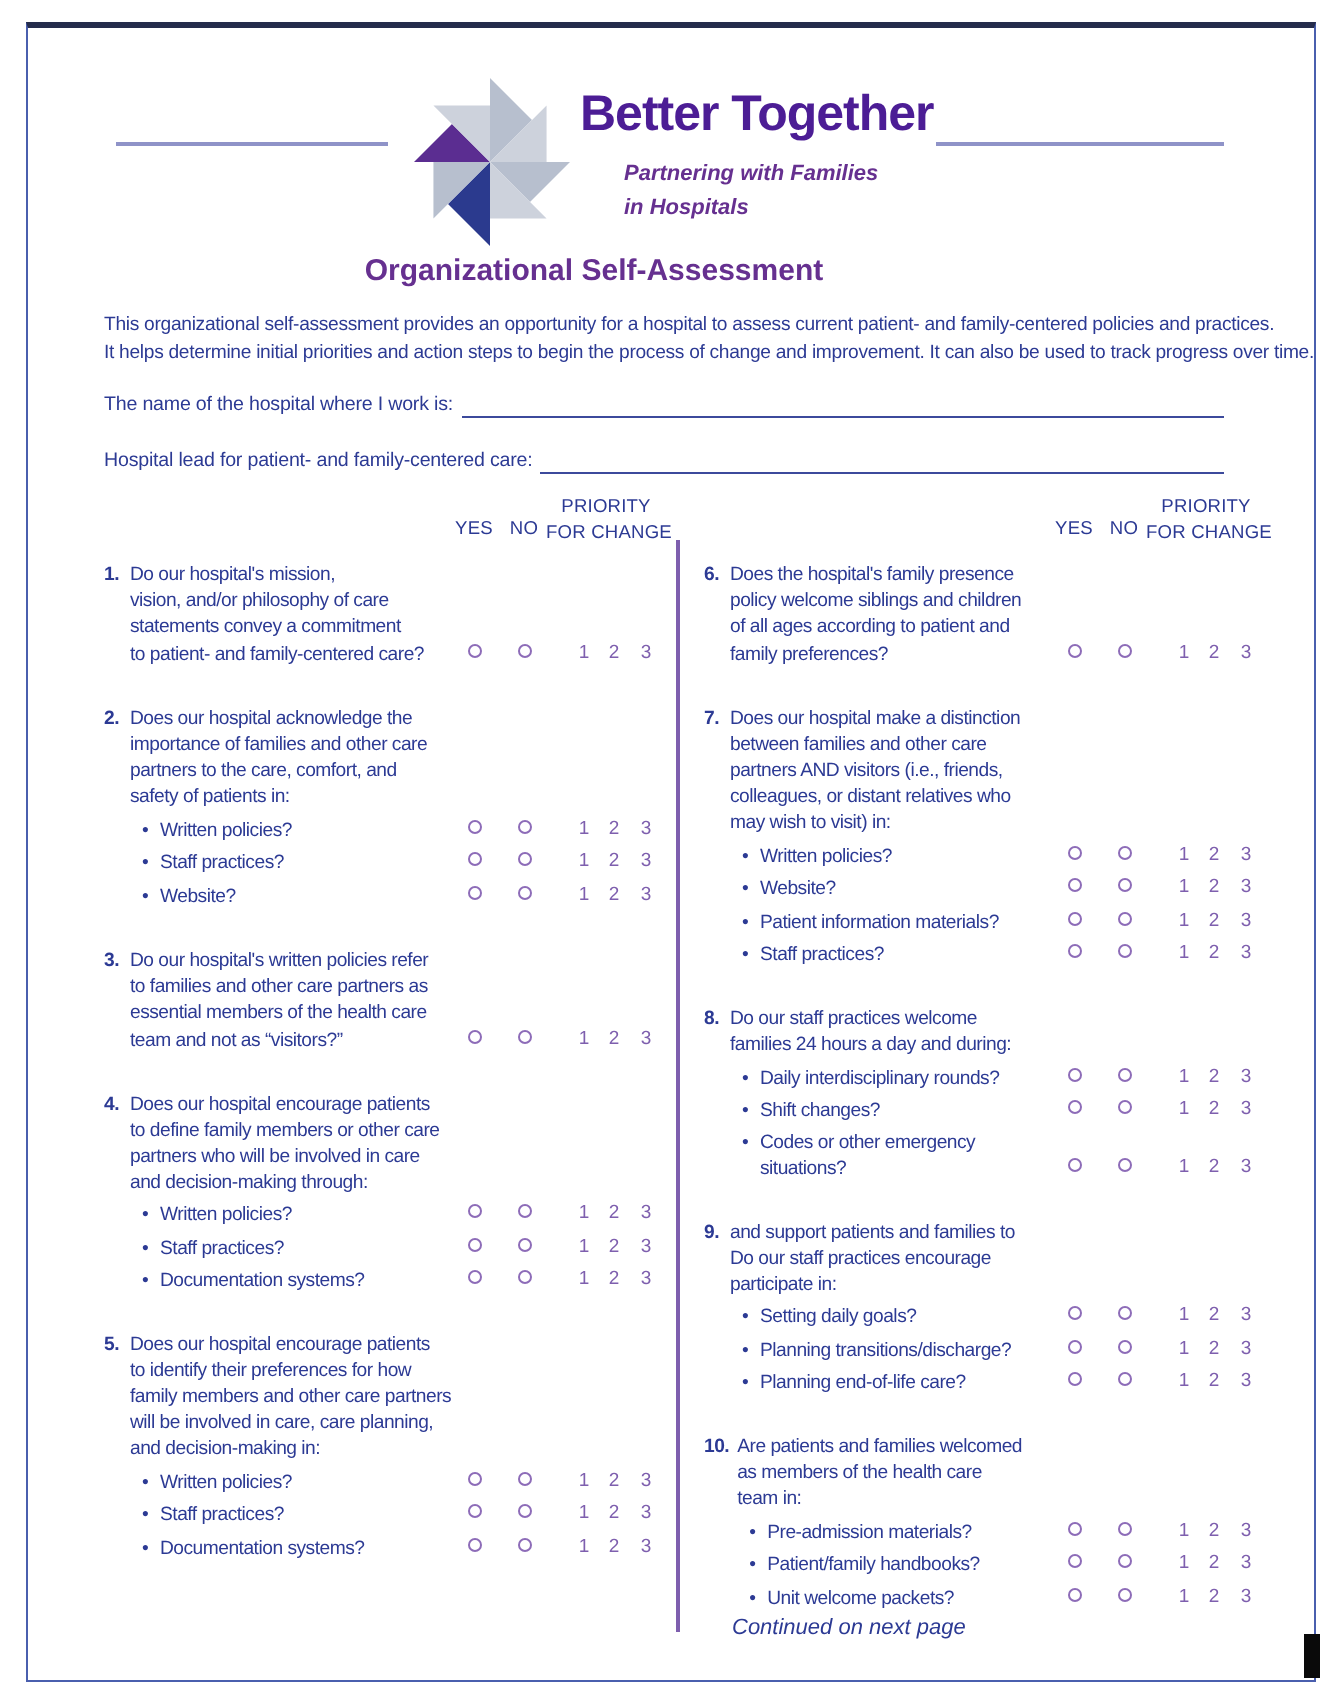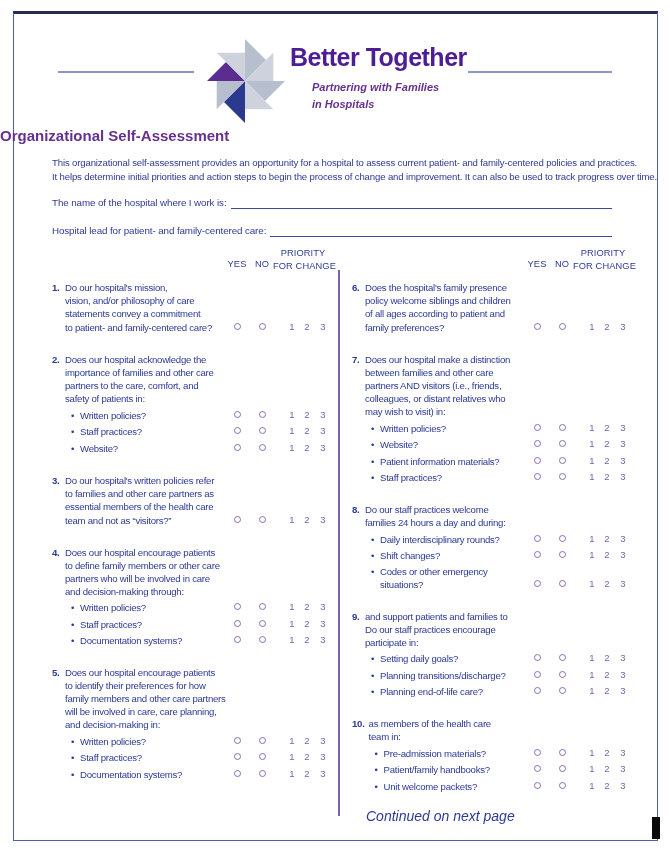--- a/index.html
+++ b/index.html
@@ -23,21 +23,21 @@
     position: absolute; left: 290px; top: 43px;
     font-size: 25px; font-weight: bold; color: #4c1d95; letter-spacing: -0.5px;
     white-space: nowrap;
   }
   .tagline {
     position: absolute; left: 300px; top: 79px;
     color: #663090; font-weight: bold; font-style: italic;
     font-size: 11px; line-height: 16.5px; white-space: nowrap; margin-left: 12px;
   }
   .heading {
-    position: absolute; left: 0; top: 127px; width: 594px; 
+    position: absolute; left: 0; top: 127px; width: 594px; text-align: center;
     color: #663090; font-weight: bold; font-size: 15px;
   }
   .intro {
     position: absolute; left: 52px; top: 156px; width: 580px;
     font-size: 9.6px; line-height: 13.5px; letter-spacing: -0.15px;
   }
   .intro div { white-space: nowrap; }
   .field {
     position: absolute; left: 52px; width: 560px; display: flex;
     font-size: 9.8px; letter-spacing: -0.1px; height: 14px;
@@ -78,21 +78,21 @@
   .num.n2 { margin-left: 1px; }
   .num.n3 { margin-left: 2px; }
 
   .item { display: flex; align-items: flex-end; margin-top: 2.5px; }
   .item-main { flex: 1; padding-left: 6px; }
   .item-line { white-space: nowrap; }
   .item-line .bullet { display: inline-block; width: 9px; }
   .item-line.cont { padding-left: 9px; }
 
   .divider { position: absolute; left: 338px; top: 270px; width: 1.5px; height: 546px; background: #7e5fae; }
-  .continued { position: absolute; left: 366px; top: 808px; font-style: italic; font-size: 14px; color: #2c3a94; }
+  .continued { position: absolute; left: 366px; top: 808px; font-style: italic; font-size: 11px; color: #2c3a94; }
   .scan-mark { position: absolute; left: 652px; top: 817px; width: 8px; height: 22px; background: #0a0a0a; }
 </style>
 </head>
 <body>
 
 <div class="frame"></div>
 <div class="hrule l"></div>
 <div class="hrule r"></div>
 
 <svg class="logo" width="82" height="94" viewBox="0 0 82 94">
@@ -506,20 +506,21 @@
               <span class="num n3">3</span>
             </div>
           </div>
         </div>
       </div>
     </div>
     <div class="q">
       <div class="q-head">
         <span class="q-num">10.</span>
         <div class="q-body">
+          <div class="qline">Are patients and families welcomed</div>
           <div class="qline">as members of the health care</div>
           <div class="qline">team in:</div>
           <div class="item">
             <div class="item-main">
               <div class="item-line"><span class="bullet">•</span><span>Pre-admission materials?</span></div>
             </div>
             <div class="rating">
               <span class="cell"><span class="circle"></span></span>
               <span class="cell no"><span class="circle"></span></span>
               <span class="num n1">1</span>

